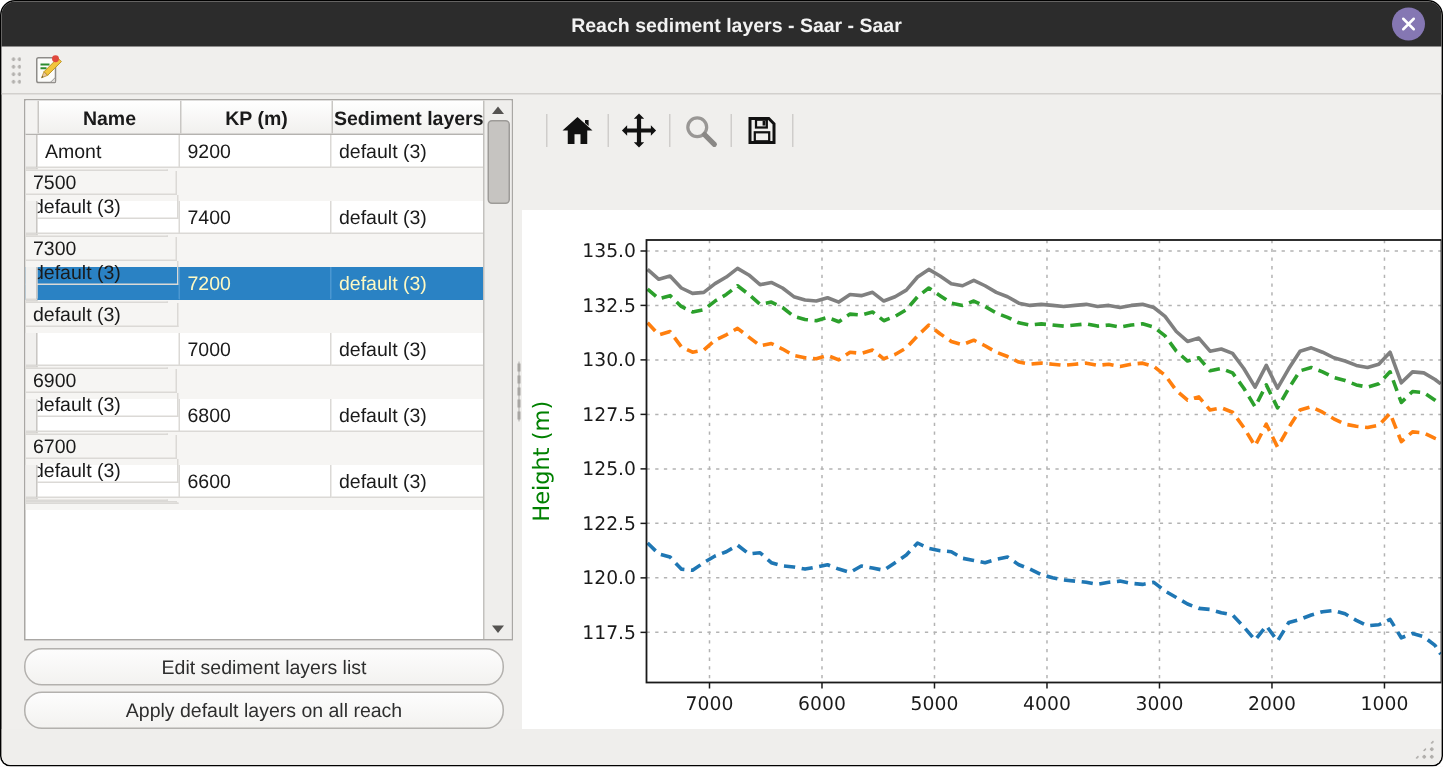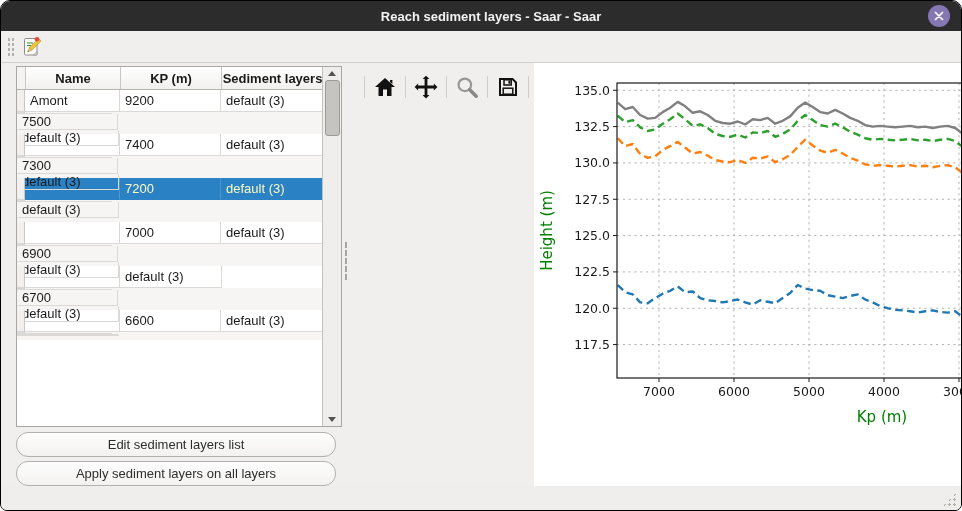--- a/index.html
+++ b/index.html
@@ -48,21 +48,21 @@
   
   .action-btn{position:absolute;left:2px;width:320px;height:25px;border:1px solid #b3b1ae;border-radius:12px;
     background:linear-gradient(#fdfdfd,#f3f2f0);font-size:13px;color:#2e2e2e;cursor:pointer;font-family:"Liberation Sans",sans-serif;}
   .btn-edit{top:369px;}
   .btn-apply{top:398px;}
   
   .splitter{width:4px;flex:none;position:relative;cursor:col-resize;}
   .splitter .dots{position:absolute;left:1px;top:178px;width:2px;height:40px;
     background-image:radial-gradient(#a8a6a3 .9px,transparent 1px);background-size:2px 8px;}
   
-  .right-panel{flex:1;display:flex;min-width:0;}
+  .right-panel{flex:1;display:flex;flex-direction:column;min-width:0;gap:30px;}
   .nav-toolbar{height:47px;display:flex;align-items:center;padding-left:11px;flex:none;}
   .nav-sep{width:1px;height:22px;background:#cfcdcb;margin:0 5px;flex:none;}
   .nav-btn{width:30px;height:30px;border:none;background:transparent;padding:2px;display:flex;
     align-items:center;justify-content:center;cursor:pointer;flex:none;}
   .figure{flex:1;background:#fff;position:relative;}
   .figure svg{position:absolute;left:0;top:0;}
   
   .bottom-strip{height:24px;background:#efeeec;position:relative;}
   .resize-grip{position:absolute;right:4px;bottom:3px;width:15px;height:15px;
     background-image:radial-gradient(#b0aeab 1.1px,transparent 1.3px);background-size:5px 5px;
@@ -154,20 +154,21 @@
               </div>
               <div class="t-row alt">
                 <div class="vh"></div>
                 <div class="cell col-name"></div>
                 <div class="cell col-kp">6900</div>
                 <div class="cell col-layers">default (3)</div>
               </div>
               <div class="t-row">
                 <div class="vh"></div>
                 <div class="cell col-name"></div>
+                <div class="cell col-kp">6800</div>
                 <div class="cell col-layers">default (3)</div>
               </div>
               <div class="t-row alt">
                 <div class="vh"></div>
                 <div class="cell col-name"></div>
                 <div class="cell col-kp">6700</div>
                 <div class="cell col-layers">default (3)</div>
               </div>
               <div class="t-row">
                 <div class="vh"></div>
@@ -187,21 +188,21 @@
           <div class="sb-btn sb-up">
             <div class="tri-up"></div>
           </div>
           <div class="sb-thumb"></div>
           <div class="sb-btn sb-down">
             <div class="tri-down"></div>
           </div>
         </div>
       </div>
       <button class="action-btn btn-edit">Edit sediment layers list</button>
-      <button class="action-btn btn-apply">Apply sediment layers on all layers</button>
+      <button class="action-btn btn-apply">Apply default layers on all reach</button>
     </div>
 
     <div class="splitter">
       <div class="dots"></div>
     </div>
 
     <div class="right-panel">
       <div class="nav-toolbar">
         <div class="nav-sep"></div>
         <button class="nav-btn">

